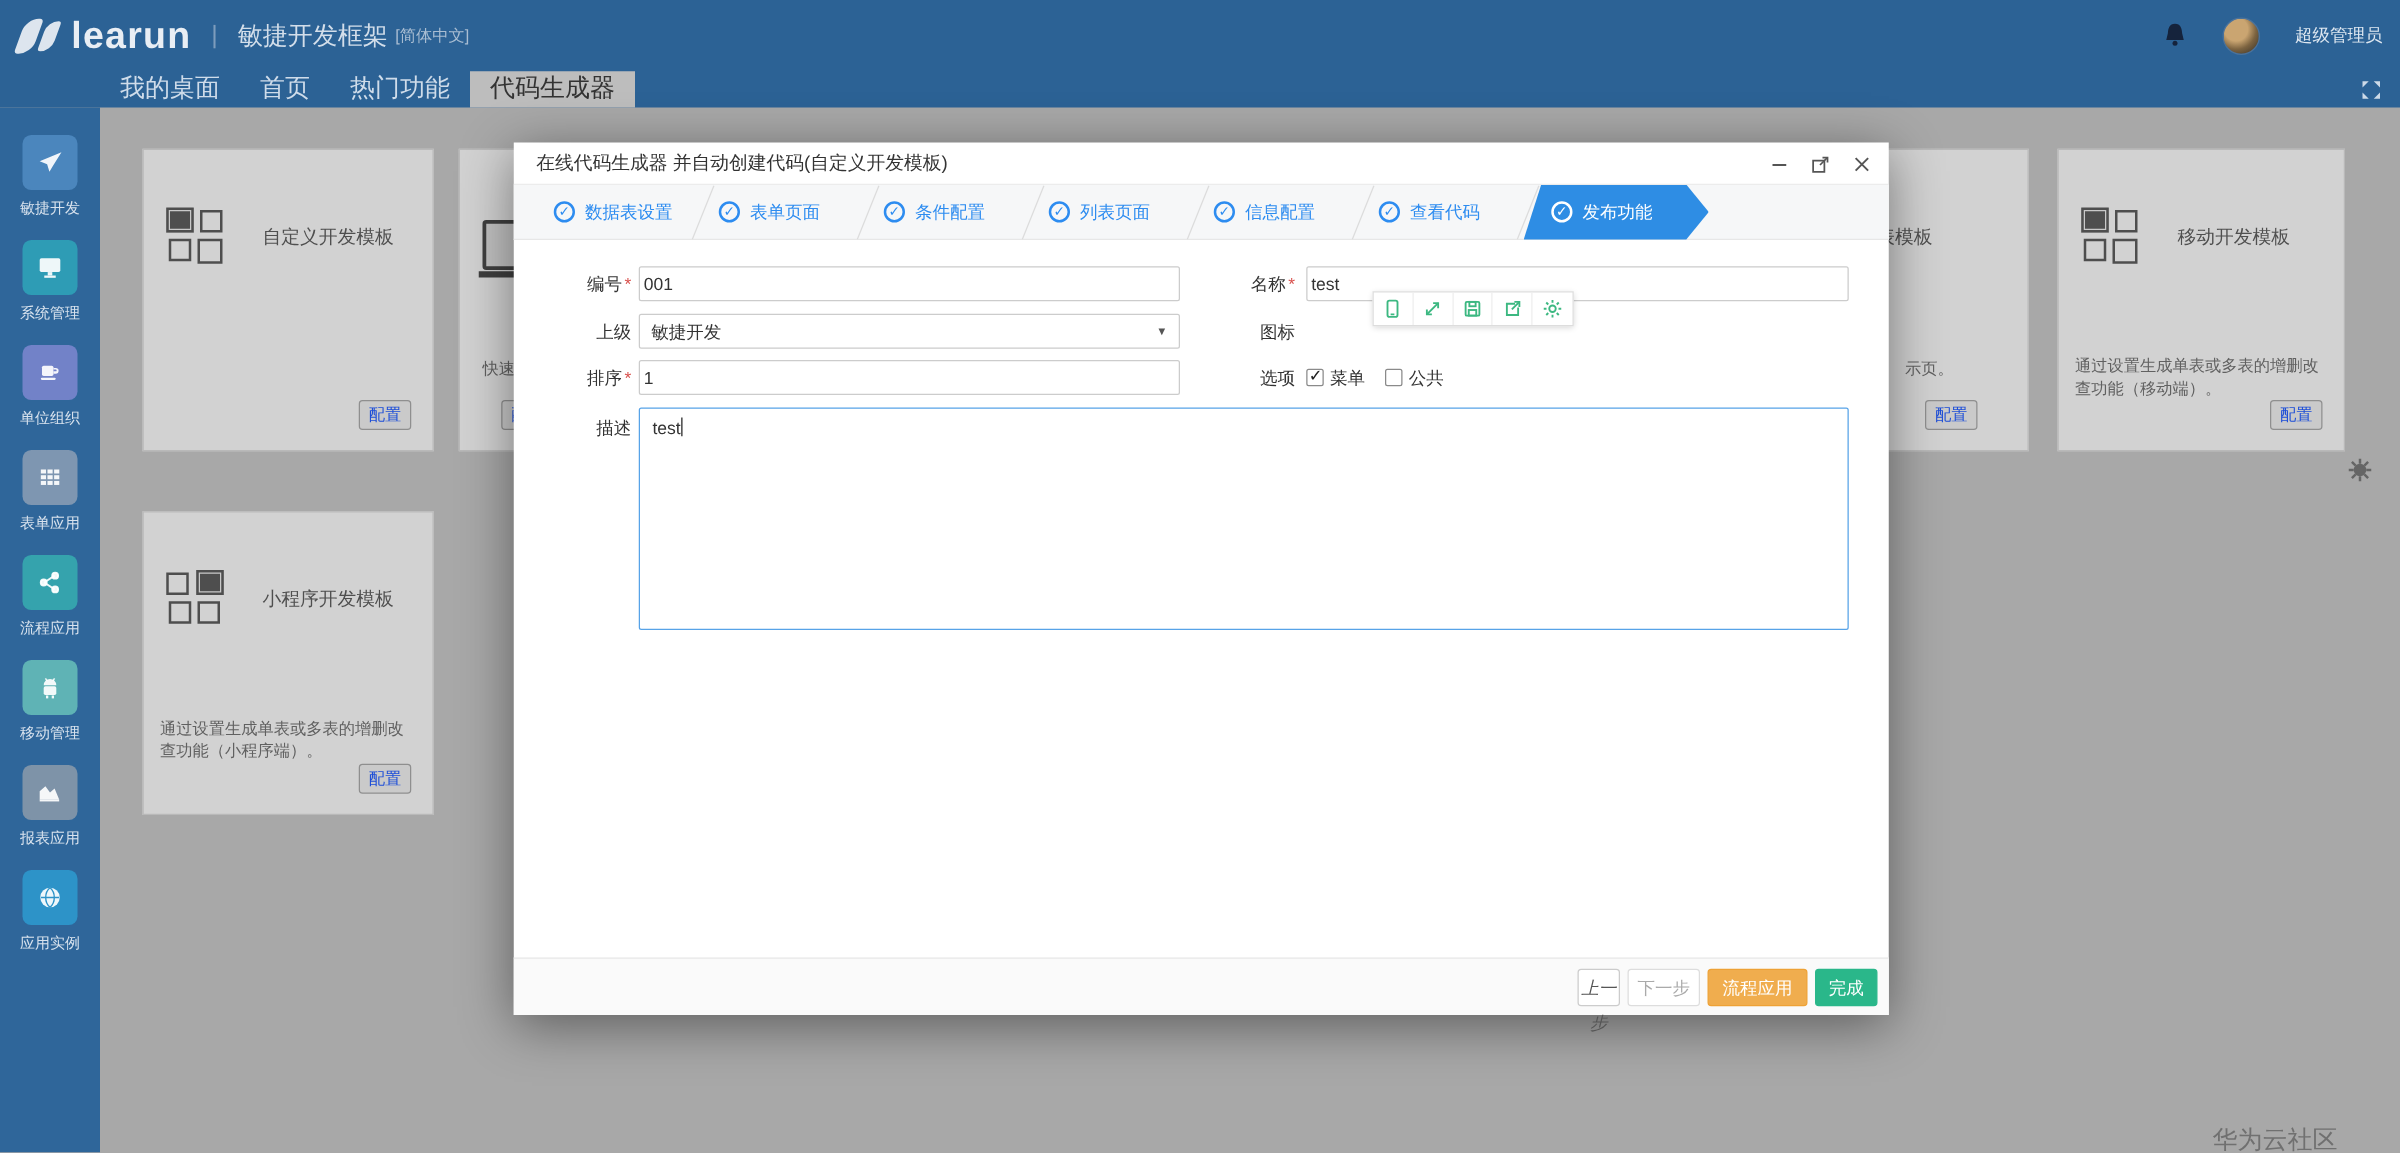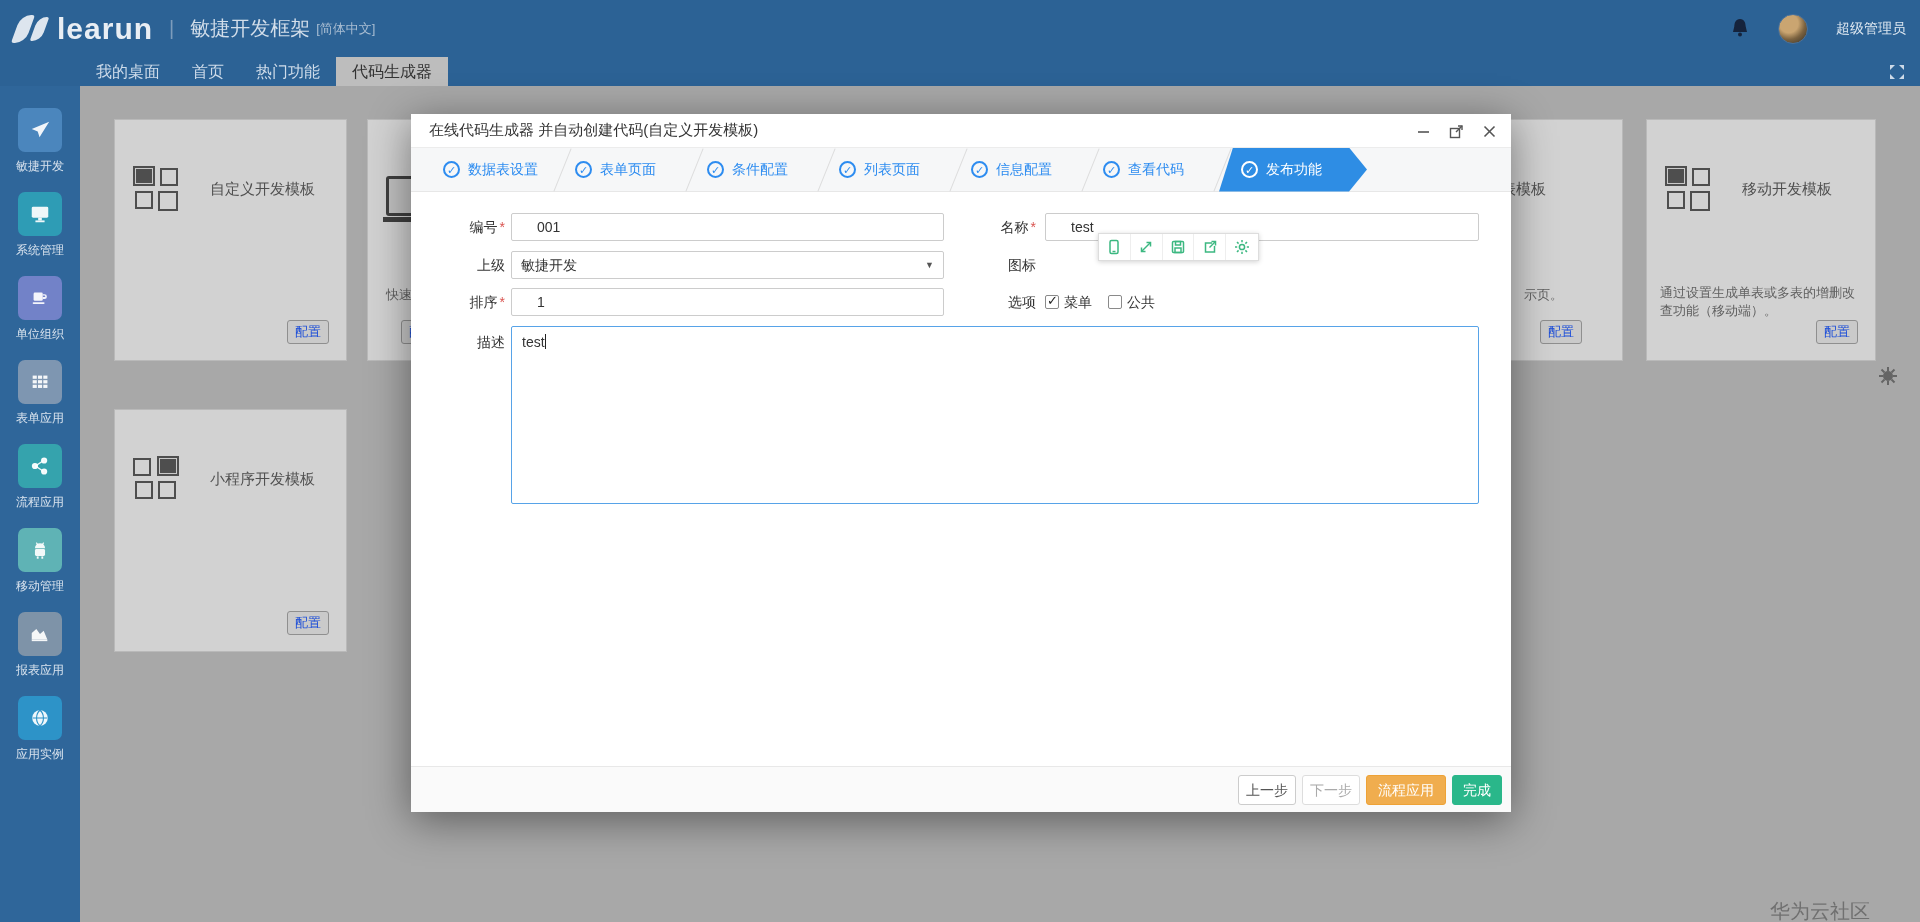--- a/index.html
+++ b/index.html
@@ -19,21 +19,21 @@
   .lang-tag { margin-left:6px; color:#a9bdd2; font-size:13px; }
   .header-right { position:absolute; right:14px; top:14px; display:flex; align-items:center; gap:28px; }
   .bell { width:20px; height:22px; }
   .avatar { width:30px; height:30px; border-radius:50%;
     background:radial-gradient(circle at 35% 30%, #caa571 0 35%, #7c6340 60%, #2e2b25 100%);
     border:1px solid #4a729c; }
   .username { color:#dfe8f1; font-size:14px; }
 
   
   .tabstrip { position:absolute; left:80px; top:57px; right:0; height:29px; display:flex; align-items:stretch; }
-  .tab { padding:0 16px; line-height:29px; font-size:16px; color:#cfdcea; cursor:pointer; }
+  .tab { padding:0 16px; line-height:29px; font-size:20px; color:#cfdcea; cursor:pointer; }
   .tab.active { background:#bdbdbd; color:#333; }
   .fullscreen { position:absolute; right:14px; top:6px; width:18px; height:18px; opacity:.9; }
 
   
   .sidebar { position:absolute; left:0; top:86px; width:80px; height:836px; background:#2f669a; z-index:15; }
   .side-item { position:absolute; left:0; width:80px; text-align:center; cursor:pointer; }
   .tile { width:44px; height:44px; border-radius:7px; margin:0 auto; display:flex; align-items:center; justify-content:center; }
   .side-label { margin-top:6px; font-size:12px; color:#d9e3ee; }
   .side-icon { width:22px; height:22px; }
 
@@ -72,21 +72,21 @@
   .step-label { font-size:14px; color:#2d8cf0; white-space:nowrap; }
   .step-sep { width:0; height:46px; border-left:1px solid #dcdcdc; transform:rotate(22deg); }
   .step.active { width:148px; background:#2e8de4; clip-path:polygon(14px 0, calc(100% - 18px) 0, 100% 50%, calc(100% - 18px) 100%, 0 100%); padding-left:22px; margin-left:-4px; }
   .step.active .step-check { border-color:#fff; color:#fff; }
   .step.active .step-label { color:#fff; }
 
   
   .form-label { position:absolute; width:88px; text-align:right; font-size:14px; color:#333; line-height:28px; }
   .req { color:#d9534f; margin-left:2px; }
   .f-input { position:absolute; height:28px; border:1px solid #ccc; border-radius:2px; background:#fff;
-    font-size:14px; color:#333; padding:0 25px; font-family:"Liberation Sans","DejaVu Sans",sans-serif; outline:none; }
+    font-size:14px; color:#333; padding:0 3px; font-family:"Liberation Sans","DejaVu Sans",sans-serif; outline:none; }
   .f-select { position:absolute; height:28px; border:1px solid #ccc; border-radius:2px; background:#fff;
     font-size:14px; color:#333; line-height:26px; padding:0 9px; cursor:pointer; }
   .f-select .caret { position:absolute; right:9px; top:0; font-size:9px; color:#555; line-height:26px; }
   .icon-wrap { position:absolute; }
   .icon-wrap .f-input { left:0; top:0; padding-right:30px; }
   .more-btn { position:absolute; right:1px; top:1px; width:24px; height:26px; border-left:1px solid #ddd;
     background:#fff; color:#888; font-size:13px; text-align:center; line-height:20px; cursor:pointer; }
   .checks { position:absolute; display:flex; align-items:center; gap:16px; font-size:14px; color:#333; }
   .cb { width:14px; height:14px; border:1px solid #8a8a8a; border-radius:2px; background:#fff; display:inline-block;
     vertical-align:-2px; margin-right:5px; position:relative; cursor:pointer; }
@@ -100,21 +100,21 @@
     border:1px solid #ddd; box-shadow:0 1px 5px rgba(0,0,0,.18); display:flex; z-index:60; }
   .gcell { width:32px; height:26px; display:flex; align-items:center; justify-content:center;
     border-right:1px solid #eee; cursor:pointer; }
   .gcell:last-child { border-right:none; }
   .gcell svg { width:16px; height:16px; }
 
   
   .m-footer { position:absolute; left:0; bottom:0; width:100%; height:46px; background:#fafafa; border-top:1px solid #e8e8e8; }
   .btn { position:absolute; top:8px; height:30px; border-radius:3px; font-size:14px; text-align:center;
     line-height:28px; cursor:pointer; background:#fff; border:1px solid #ccc; color:#555; }
-  .btn-prev { right:215px; width:58px; }
+  .btn-prev { right:215px; width:34px;font-style:italic; }
   .btn-next { right:151px; width:58px; color:#aaa; border-color:#ddd; }
   .btn-save { right:65px; width:80px; background:#f0ad4e; border-color:#eea236; color:#fff; }
   .btn-finish { right:9px; width:50px; background:#2ab78a; border-color:#2ab78a; color:#fff; }
 </style>
 </head>
 <body>
 
 <div class="header">
   <div class="brand-row">
     <div class="logo-box">
@@ -284,20 +284,21 @@
   </div>
 
   <div class="card" style="left:34px; top:323px; height:243px">
     <div class="card-iconset">
       <span class="sq o" style="left:0;top:2px;width:18px;height:18px"></span>
       <span class="sq f" style="left:24px;top:0;width:22px;height:20px"></span>
       <span class="sq o" style="left:2px;top:25px;width:18px;height:18px"></span>
       <span class="sq o" style="left:25px;top:25px;width:18px;height:18px"></span>
     </div>
     <div class="card-title">小程序开发模板</div>
+    <div class="card-desc">通过设置生成单表或多表的增删改查功能（小程序端）。</div>
     <div class="config-btn">配置</div>
   </div>
 
   <svg class="gear-side" viewBox="0 0 20 20">
     <g stroke="#4f4f4f" stroke-width="2">
       <circle cx="10" cy="10" r="4" fill="#4f4f4f"></circle>
       <line x1="10" y1="1" x2="10" y2="5"></line>
         <line x1="10" y1="15" x2="10" y2="19"></line>
       <line x1="1" y1="10" x2="5" y2="10"></line>
         <line x1="15" y1="10" x2="19" y2="10"></line>

